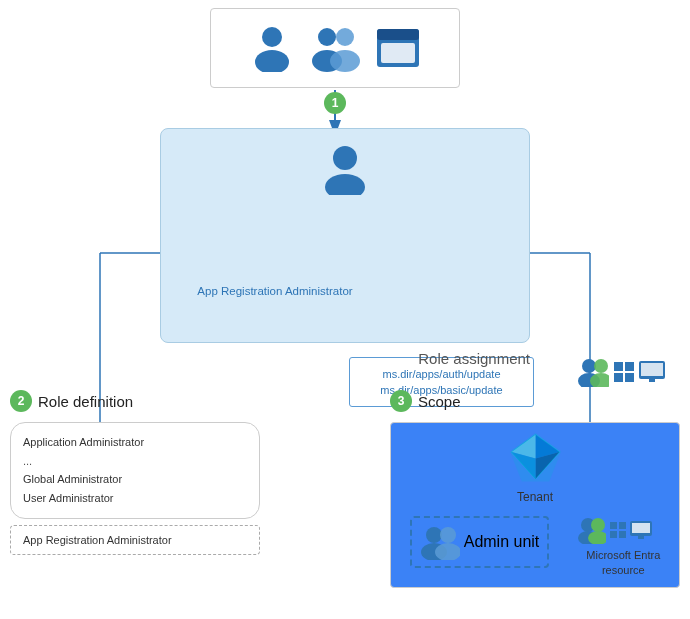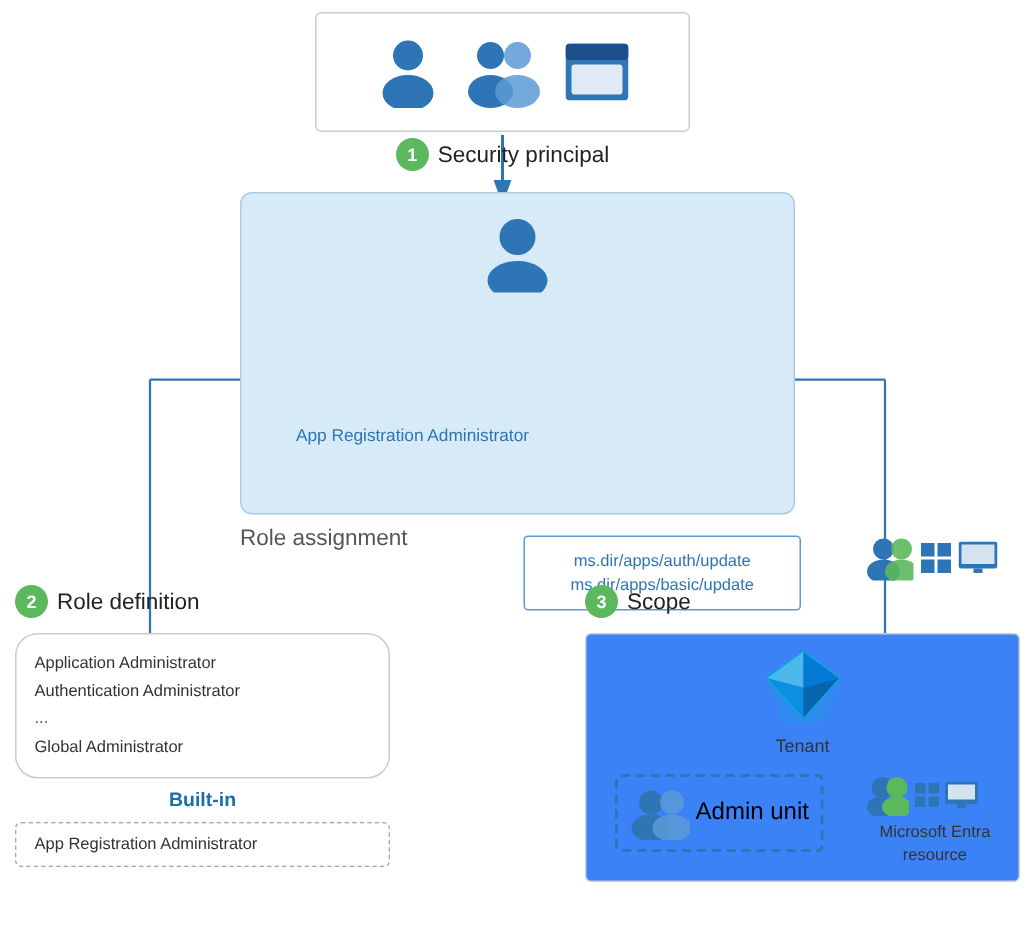--- a/index.html
+++ b/index.html
@@ -277,21 +277,20 @@
 
     <svg width="42" height="38" viewBox="0 0 42 38">
       <rect x="0" y="0" width="42" height="38" rx="3" fill="#2e75b6"></rect>
       <rect x="0" y="0" width="42" height="11" rx="3" fill="#1a4f8a"></rect>
       <rect x="4" y="14" width="34" height="20" rx="2" fill="#fff" opacity="0.85"></rect>
     </svg>
   </div>
 
   <div class="sp-label">
     <span class="badge-green">1</span>
-    <span>Security principal</span>
   </div>
 
   <div class="role-assignment-box">
 
     <div style="display:flex; justify-content:center; padding-top:14px;">
       <svg width="52" height="52" viewBox="0 0 52 52">
         <circle cx="26" cy="15" r="12" fill="#2e75b6"></circle>
         <ellipse cx="26" cy="44" rx="20" ry="13" fill="#2e75b6"></ellipse>
       </svg>
     </div>
@@ -325,34 +324,33 @@
             <rect x="10" y="18" width="6" height="3" fill="#2e75b6"></rect>
           </svg>
         </div>
       </div>
     </div>
   </div>
 
   <div style="position:absolute; top:285px; left:175px; width:200px; text-align:center; font-size:11.5px; color:#2e75b6;">App Registration Administrator</div>
 
 
-  <div style="position:absolute; top:350px; left:160px; width:370px; text-align:left; font-size:15px; color:#555;">Role assignment</div>
+  <div style="position:absolute; top:350px; left:160px; width:370px; text-align:right; font-size:15px; color:#555;">Role assignment</div>
 
   <div class="role-def-section">
     <div class="role-def-header">
       <span class="badge-green">2</span>
       <span>Role definition</span>
     </div>
     <div class="role-def-inner">
       <div>Application Administrator</div>
-      <div>Authentication Administrator</div>
       <div class="dots">...</div>
       <div>Global Administrator</div>
-    </div>
-    <div class="builtin-label">Built-in</div>
+      <div>User Administrator</div>
+    </div>
     <div class="custom-box">App Registration Administrator</div>
 
   </div>
 
   <div class="scope-section">
     <div class="scope-header">
       <span class="badge-green">3</span>
       <span>Scope</span>
     </div>
     <div class="scope-inner">

